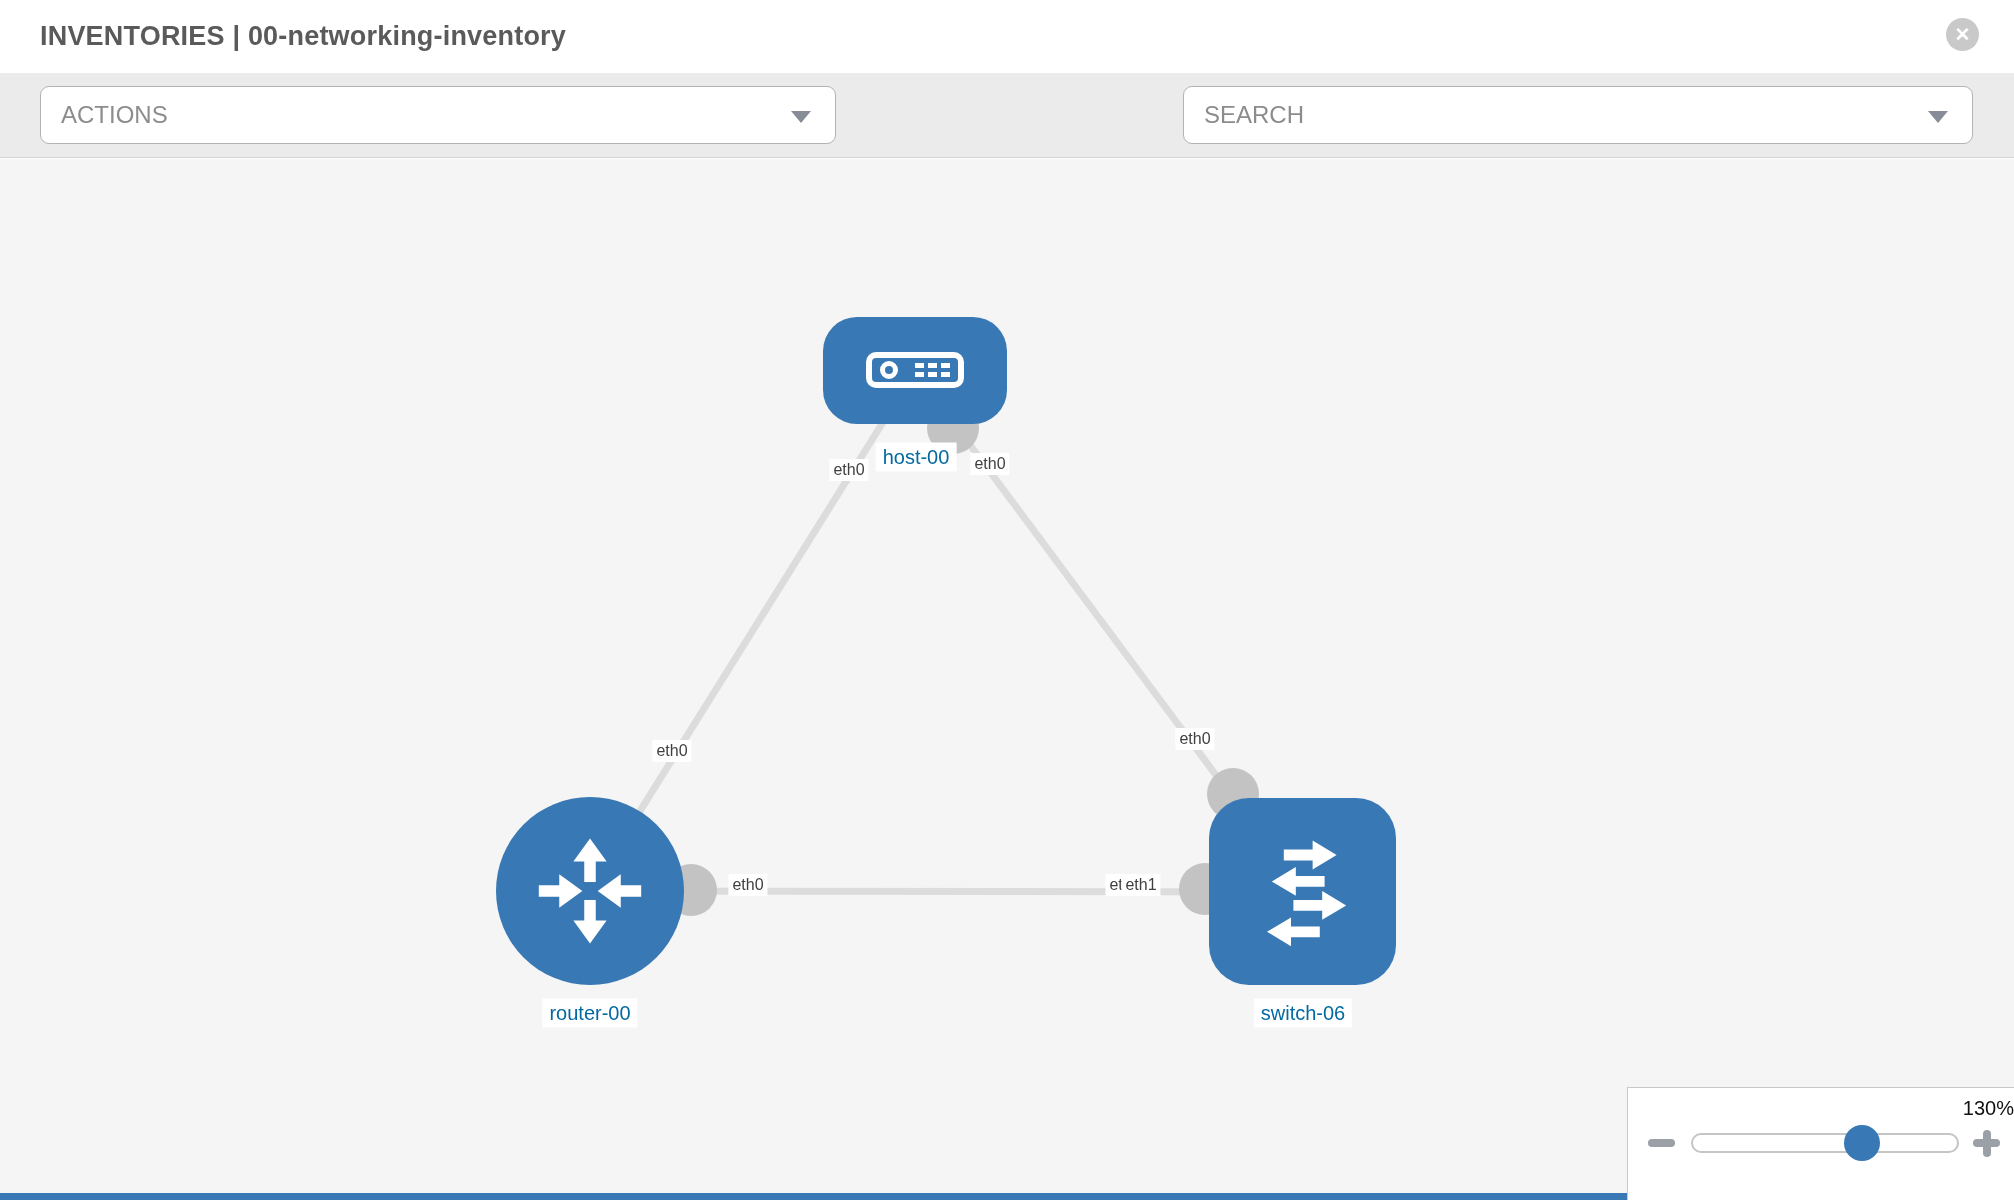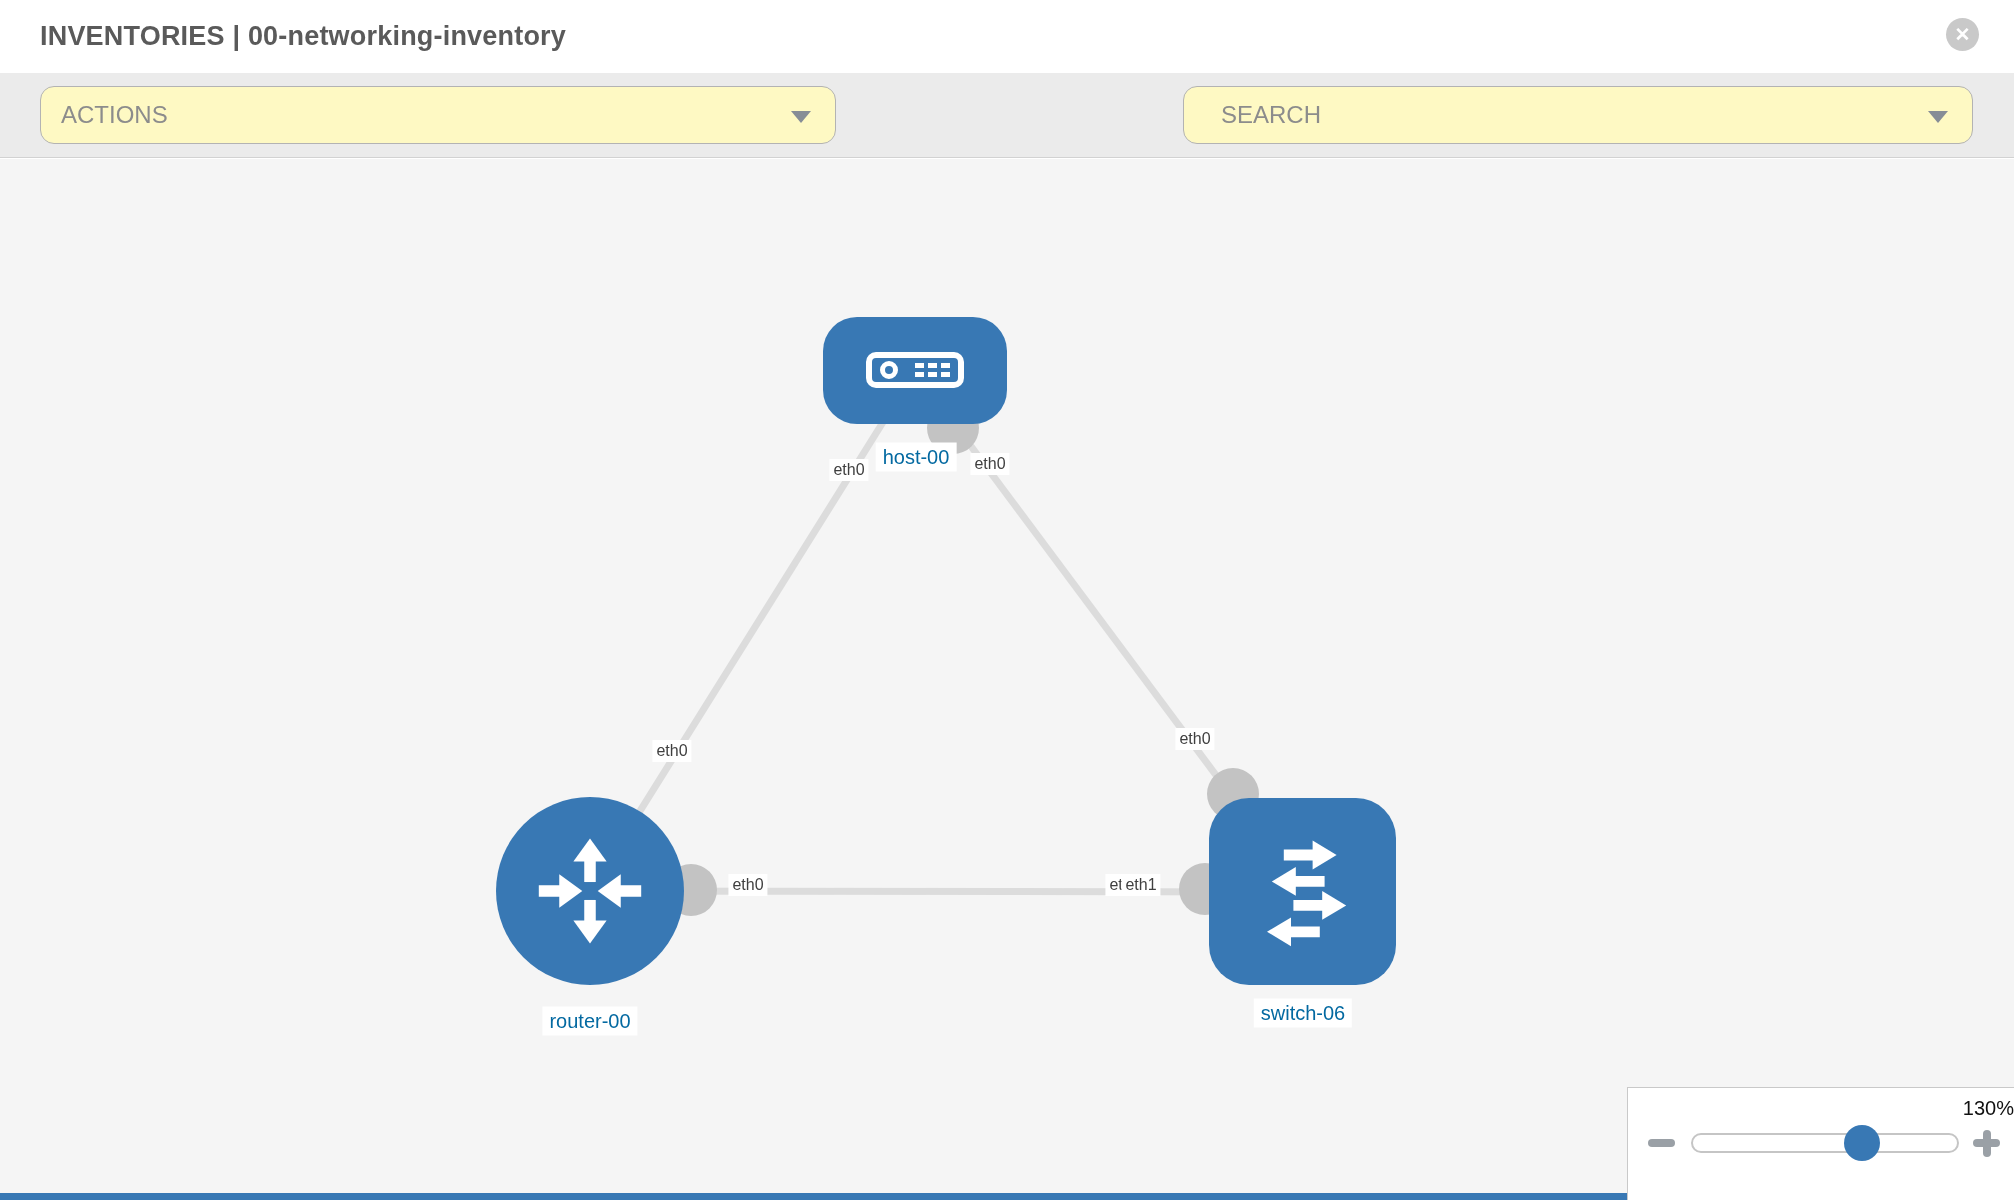--- a/index.html
+++ b/index.html
@@ -23,33 +23,33 @@
     font-size:19px; font-weight:bold; text-align:center; line-height:33px;
     cursor:pointer; user-select:none;
   }
   
   .toolbar {
     position:absolute; left:0; top:73px; width:2014px; height:85px;
     background:#ebebeb; border-bottom:1px solid #d2d2d2;
   }
   .select-box {
     position:absolute; height:58px; top:13px;
-    background:#fef9c3; border:1px solid #b3b3b3; border-radius:14px;
+    background:#ffffff; border:1px solid #b3b3b3; border-radius:9px;
     font-size:24px; color:#8c8c8c;
   }
   .select-box .sel-label { position:absolute; left:20px; top:0; line-height:56px; }
   .caret {
     position:absolute; right:24px; top:24px; width:0; height:0;
     border-left:10px solid transparent; border-right:10px solid transparent;
     border-top:12px solid #868d96;
   }
   .actions-box { left:40px; width:796px; }
   .search-box { left:1183px; width:790px; }
   .search-box input {
-    position:absolute; left:37px; top:0; width:700px; height:56px;
+    position:absolute; left:20px; top:0; width:700px; height:56px;
     border:none; outline:none; background:transparent;
     font-family:"Liberation Sans", sans-serif; font-size:24px; color:#555;
   }
   .search-box input::placeholder { color:#8c8c8c; opacity:1; }
   .tool-icon { position:absolute; top:95px; width:38px; height:38px; cursor:pointer; }
   .wrench-pos { left:1048px; }
   .key-pos { left:1118px; }
   
   .canvas {
     position:absolute; left:0; top:159px; width:2014px; height:1041px;
@@ -192,21 +192,21 @@
         <polygon points="24,42 44,30 44,54" stroke="none"></polygon>
         <line x1="42" y1="62" x2="70" y2="62"></line>
         <polygon points="86,62 66,50 66,74" stroke="none"></polygon>
         <line x1="36" y1="84" x2="64" y2="84"></line>
         <polygon points="20,84 40,72 40,96" stroke="none"></polygon>
       </g>
     </svg>
   </div>
 
   <div class="node-label" style="left:916px; top:457px;">host-00</div>
-  <div class="node-label" style="left:590px; top:1013px;margin-top:8px;">router-00</div>
+  <div class="node-label" style="left:590px; top:1013px;">router-00</div>
   <div class="node-label" style="left:1303px; top:1013px;">switch-06</div>
 
   <div class="iface-label" style="left:849px;  top:470px;">eth0</div>
   <div class="iface-label" style="left:672px;  top:751px;">eth0</div>
   <div class="iface-label" style="left:990px;  top:464px;">eth0</div>
   <div class="iface-label" style="left:1195px; top:739px;">eth0</div>
   <div class="iface-label" style="left:748px;  top:885px;">eth0</div>
   <div class="iface-label" style="left:1125px; top:885px;">eth0</div>
   <div class="iface-label" style="left:1141px; top:885px;">eth1</div>
 

